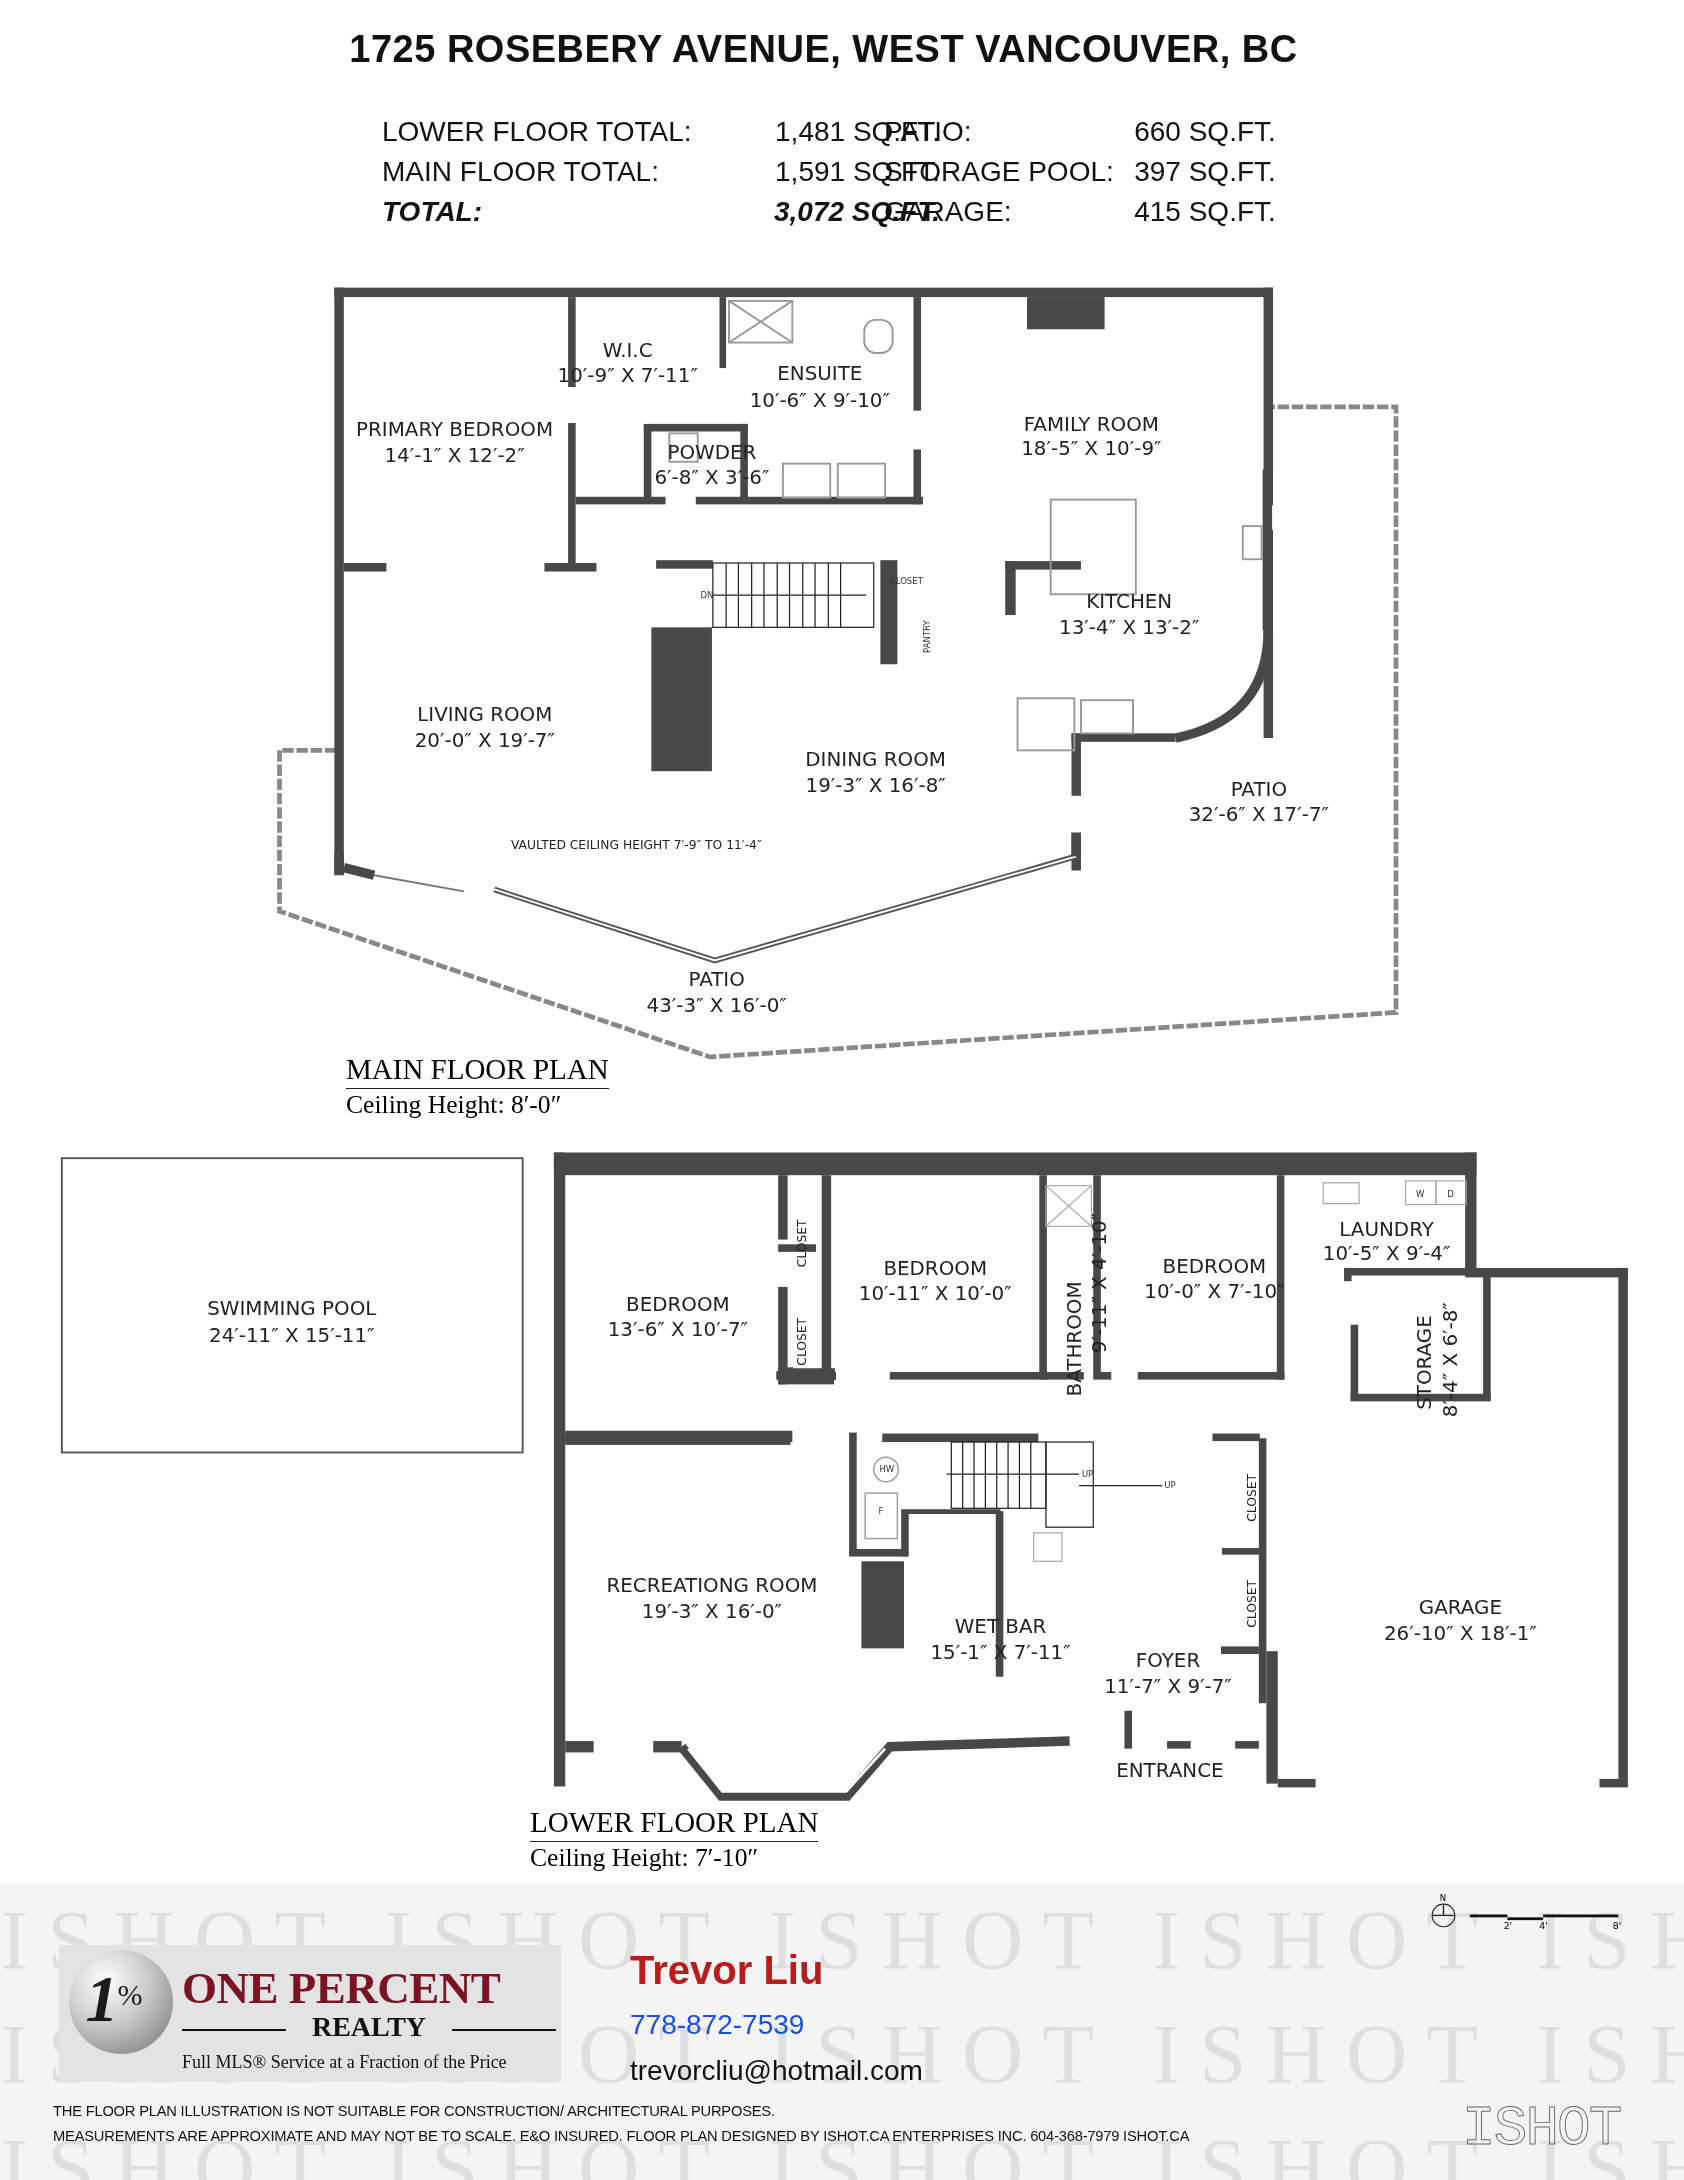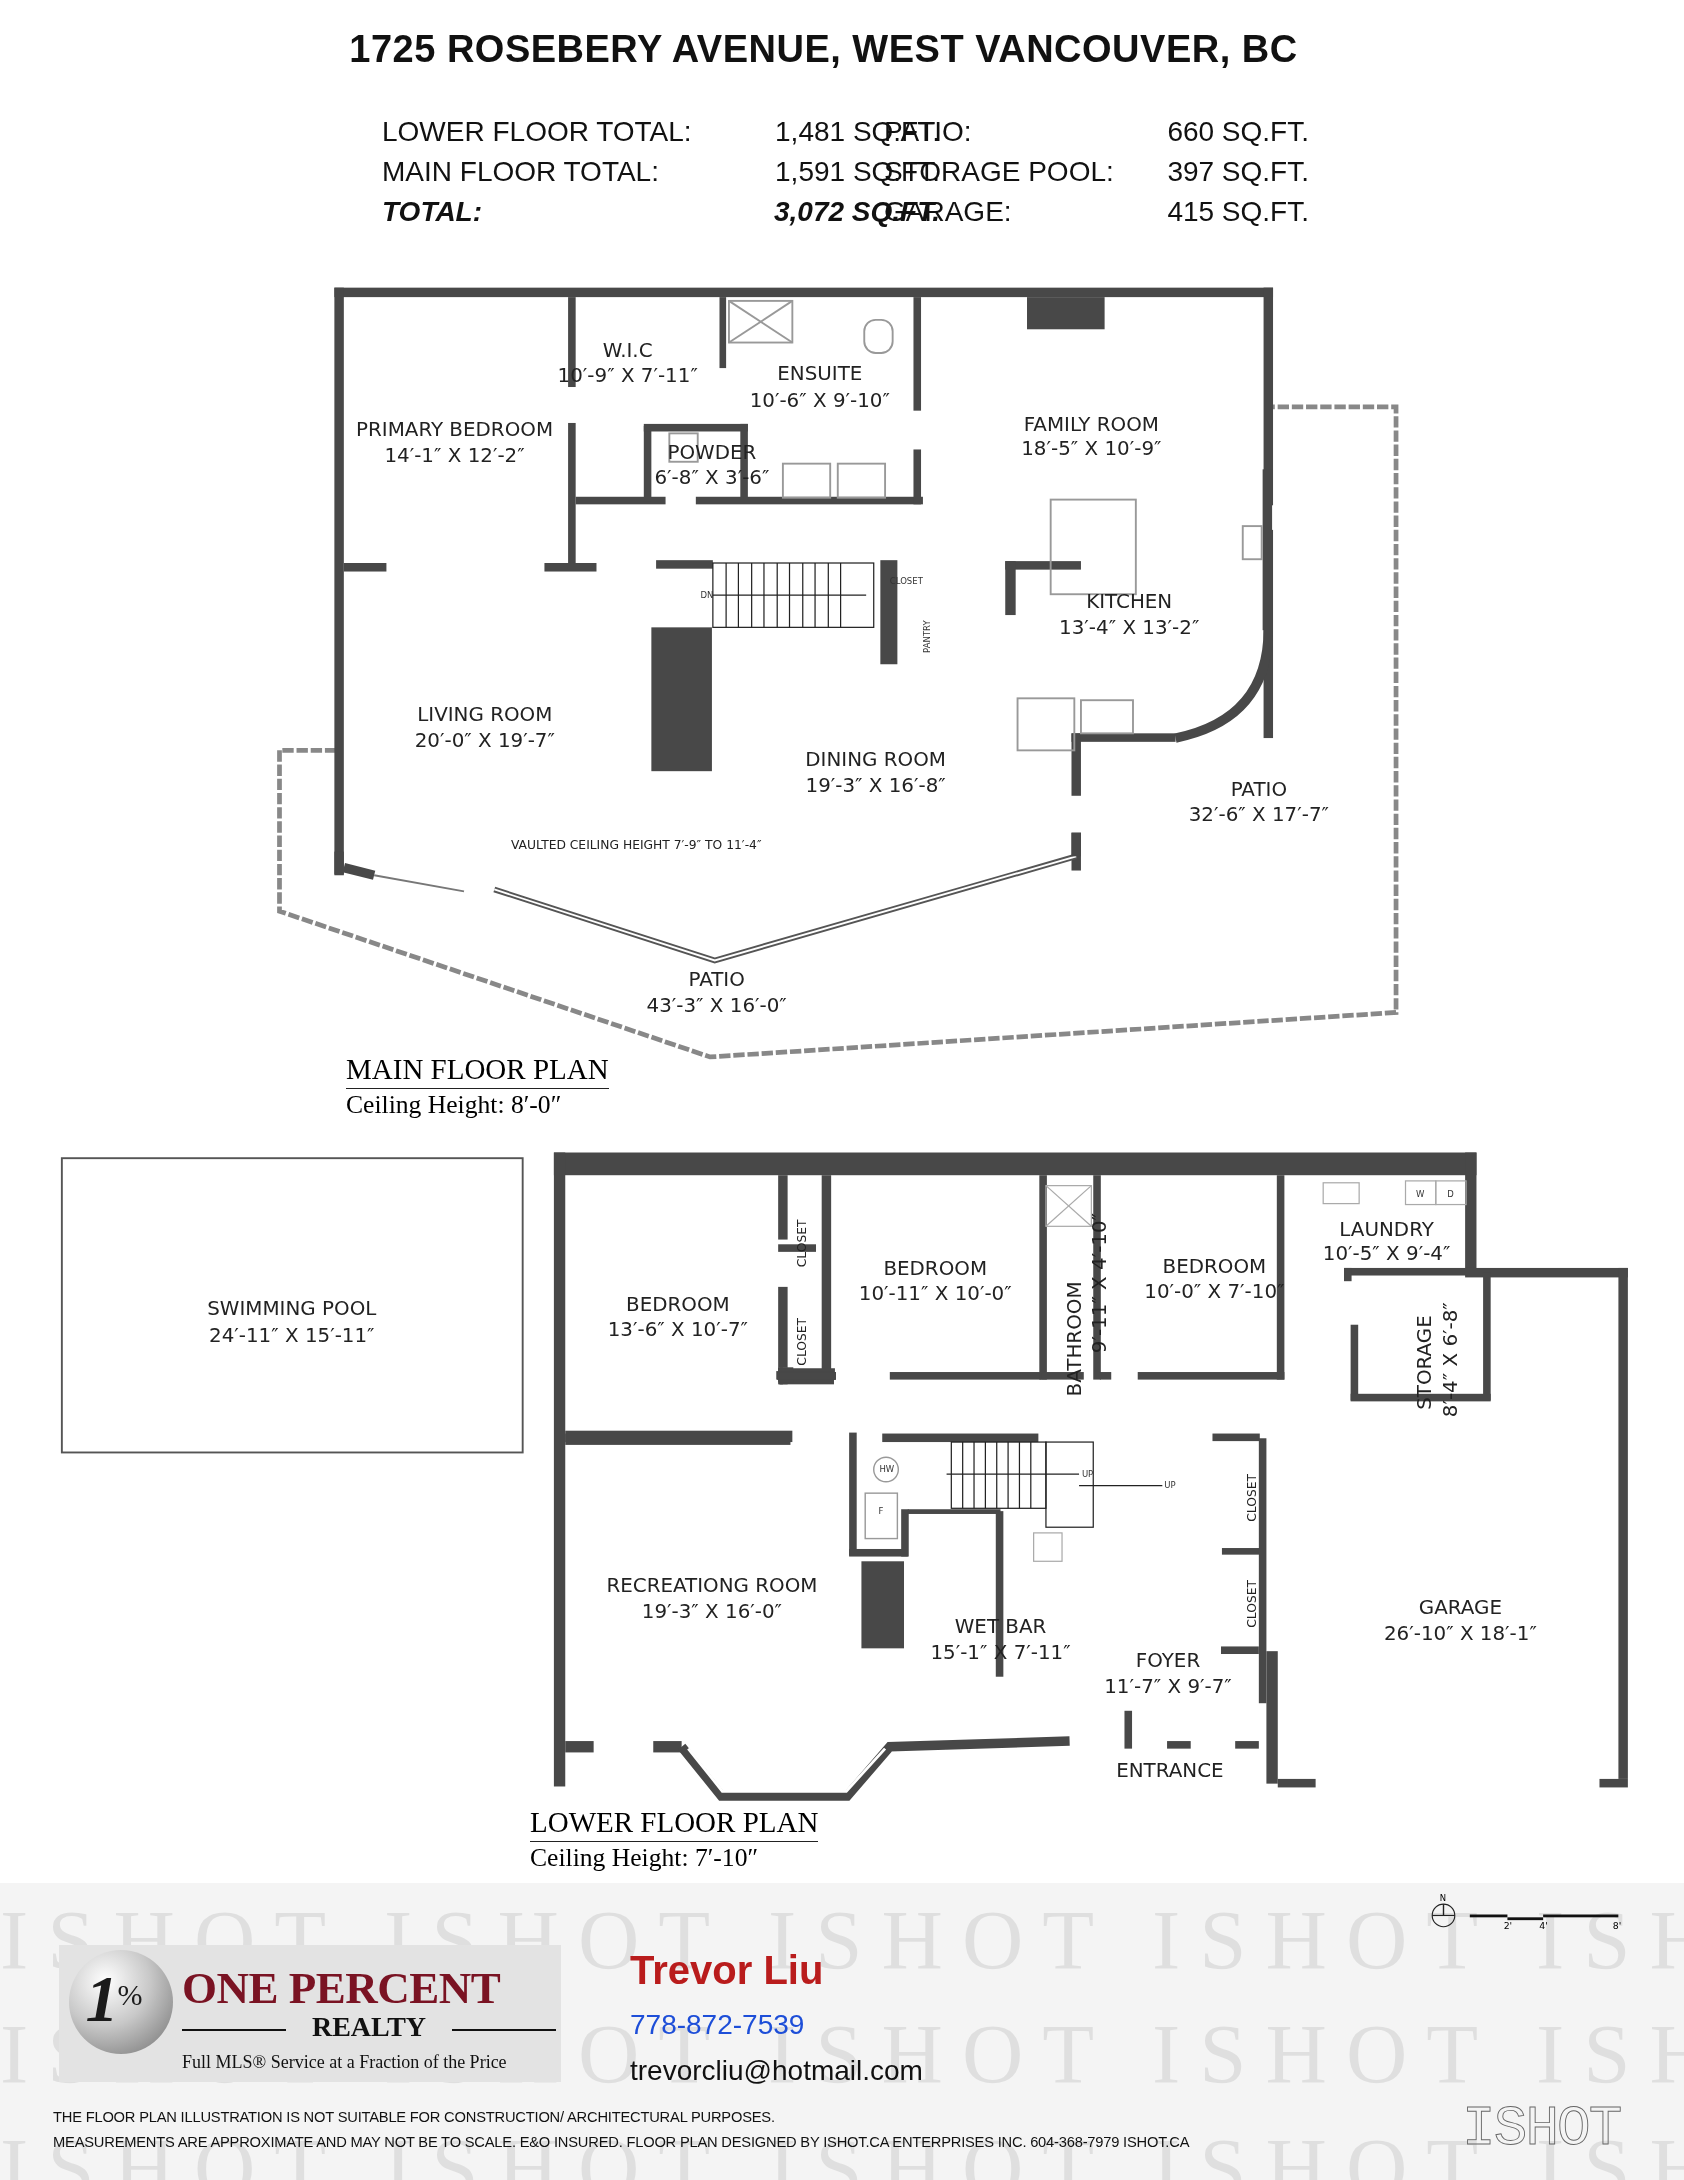--- a/index.html
+++ b/index.html
@@ -6,21 +6,21 @@
   html, body { width: 1685px; height: 2180px; background: #ffffff; overflow: hidden; }
   body { position: relative; font-family: "Liberation Sans", "DejaVu Sans", sans-serif; color: #111; }
 
   .title { position: absolute; left: 8px; width: 1631px; top: 28px; text-align: center;
     font-family: "Liberation Sans", sans-serif; font-size: 38px; font-weight: bold; letter-spacing: 0.5px; color: #111; }
   .stats { position: absolute; left: 382px; top: 112px; width: 927px; font-size: 28px; line-height: 40px; }
   .stats .row { position: relative; height: 40px; }
   .stats .c1 { position: absolute; left: 0; }
   .stats .c2 { position: absolute; left: 312px; width: 246px; text-align: right; }
   .stats .c3 { position: absolute; left: 502px; }
-  .stats .c4 { position: absolute; left: 719px; width: 208px; text-align: right; }
+  .stats .c4 { position: absolute; left: 719px; width: 208px; text-align: center; }
   .stats .bold { font-weight: bold; font-style: italic; }
 
   svg.plan { position: absolute; left: 0; top: 0; }
   .room-label { font-family: "DejaVu Sans", sans-serif; font-size: 21px; fill: #222; text-anchor: middle; }
   .small-label { font-family: "DejaVu Sans", sans-serif; font-size: 13px; fill: #222; text-anchor: middle; }
   .tiny-label { font-family: "DejaVu Sans", sans-serif; font-size: 9px; fill: #333; }
 
   .plan-title { position: absolute; font-size: 29px; color: #000000; font-family: Liberation Serif, serif; }
   .plan-title .name { display: block; border-bottom: 1.9px solid #222; padding-bottom: 1.9px; }
   .plan-title .ceil { display: block; font-size: 25.6px; padding-top: 0.9px; }
@@ -37,21 +37,21 @@
   .logo-realty { position: absolute; left: 123px; top: 66px; width: 374px; text-align: center; font-family: "Liberation Serif", serif; font-size: 28px; font-weight: bold; color: #111; }
   .logo-realty:before, .logo-realty:after { content: ""; position: absolute; top: 18px; width: 104px; height: 1.9px; background: #111; }
   .logo-realty:before { left: 0; } .logo-realty:after { right: 0; }
   .logo-tag { position: absolute; left: 123px; top: 107px; font-family: "Liberation Serif", serif; font-size: 18px; color: #111; }
 
   .contact { position: absolute; left: 630px; top: 64px; }
   .contact .name { font-size: 40px; font-weight: bold; color: #b91c1c; line-height: 47px; }
   .contact .phone { font-size: 28px; color: #1d4ed8; line-height: 49px; margin-top: 5.7px; }
   .contact .email { font-size: 28px; color: #111; line-height: 44px; }
 
-  .disclaimer { position: absolute; left: 53px; top: 222px; font-size: 14.7px; color: #111; line-height: 24.6px; letter-spacing: -0.2px; }
+  .disclaimer { position: absolute; left: 53px; top: 216px; font-size: 14.7px; color: #111; line-height: 24.6px; letter-spacing: -0.2px; }
   .ishot-logo { position: absolute; left: 1462px; top: 214px; font-family: Liberation Mono, monospace; font-size: 56px; color: transparent; -webkit-text-stroke: 0.9px #666; letter-spacing: -1.9px; }
 
   .scale { position: absolute; left: 1424px; top: 1891px; width: 227px; height: 47px; }
 </style>
 </head>
 <body>
 
 <div class="title">1725 ROSEBERY AVENUE, WEST VANCOUVER, BC</div>
 
 <div class="stats">

